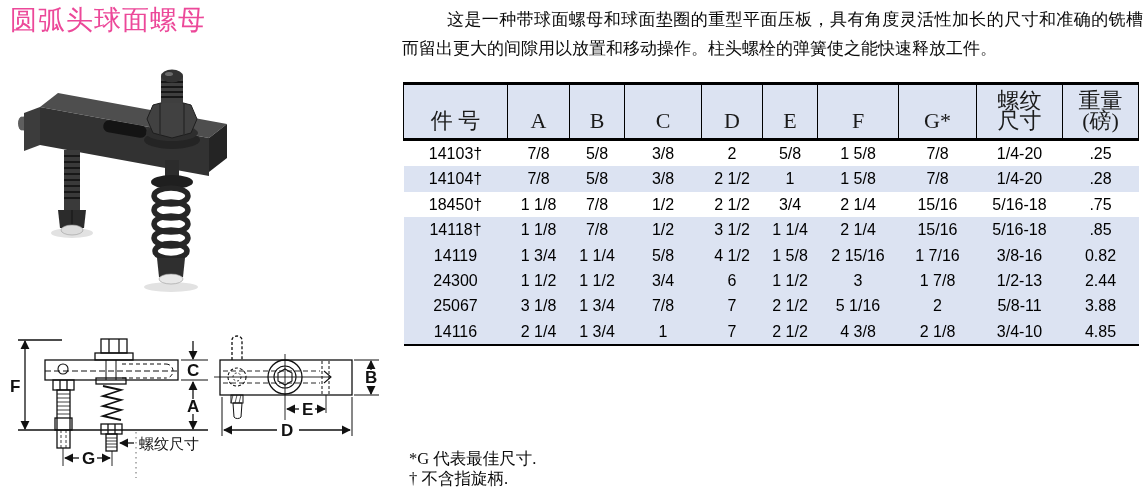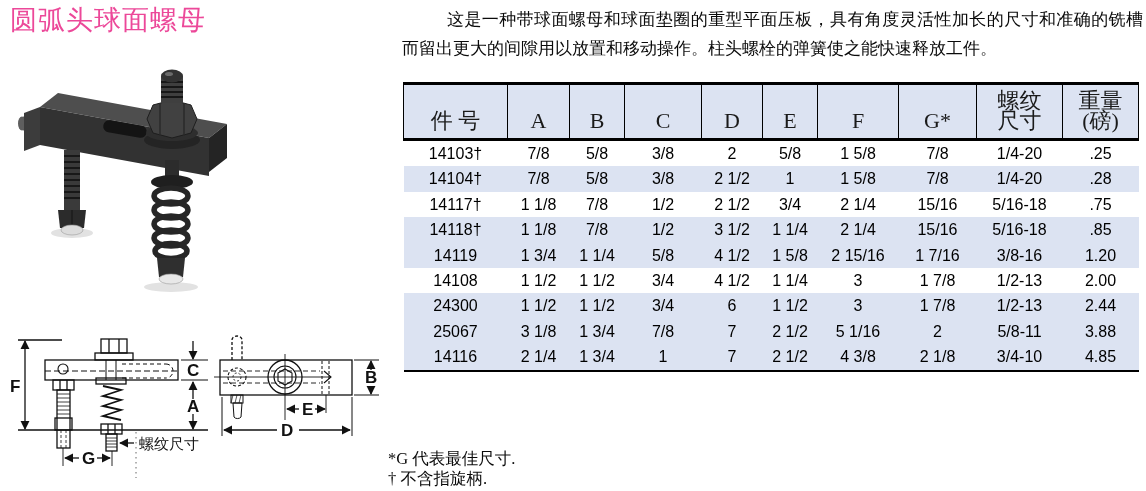--- a/index.html
+++ b/index.html
@@ -30,21 +30,21 @@
     font-family:"Liberation Serif",serif;font-weight:normal;font-size:22px;color:#1a1a1a;
     vertical-align:bottom;padding:6px 0 7px 0;height:40px;
     white-space:pre-line;line-height:20px;text-align:center;
   }
   table.spec tbody td{
     font-size:16px;text-align:center;height:25.4px;line-height:25.4px;
     padding:0;color:#000;font-family:"Liberation Sans",sans-serif;
   }
   table.spec tbody tr.stripe{background:#dce3f2;border-radius:8px;}
   .footnotes{
-    position:absolute;left:388px;top:449px;
+    position:absolute;left:409px;top:449px;
     font-family:"Liberation Serif",serif;font-size:16.5px;line-height:20px;color:#0a0a0a;
   }
   .dim-label{font-family:"Liberation Sans",sans-serif;font-weight:bold;font-size:17px;fill:#111;}
   .thread-label{font-family:"Liberation Serif",serif;font-size:15px;fill:#111;font-weight:normal;}
 </style>
 </head>
 <body>
 
 <h1 class="page-title">圆弧头球面螺母</h1>
 
@@ -278,21 +278,21 @@
         <td>5/8</td>
         <td>3/8</td>
         <td>2 1/2</td>
         <td>1</td>
         <td>1 5/8</td>
         <td>7/8</td>
         <td>1/4-20</td>
         <td>.28</td>
       </tr>
       <tr>
-        <td>14117†</td>
+        <td>18450†</td>
         <td>1 1/8</td>
         <td>7/8</td>
         <td>1/2</td>
         <td>2 1/2</td>
         <td>3/4</td>
         <td>2 1/4</td>
         <td>15/16</td>
         <td>5/16-18</td>
         <td>.75</td>
       </tr>
@@ -311,33 +311,21 @@
       <tr class="stripe">
         <td>14119</td>
         <td>1 3/4</td>
         <td>1 1/4</td>
         <td>5/8</td>
         <td>4 1/2</td>
         <td>1 5/8</td>
         <td>2 15/16</td>
         <td>1 7/16</td>
         <td>3/8-16</td>
-        <td>1.20</td>
-      </tr>
-      <tr>
-        <td>14108</td>
-        <td>1 1/2</td>
-        <td>1 1/2</td>
-        <td>3/4</td>
-        <td>4 1/2</td>
-        <td>1 1/4</td>
-        <td>3</td>
-        <td>1 7/8</td>
-        <td>1/2-13</td>
-        <td>2.00</td>
+        <td>0.82</td>
       </tr>
       <tr class="stripe">
         <td>24300</td>
         <td>1 1/2</td>
         <td>1 1/2</td>
         <td>3/4</td>
         <td>6</td>
         <td>1 1/2</td>
         <td>3</td>
         <td>1 7/8</td>

